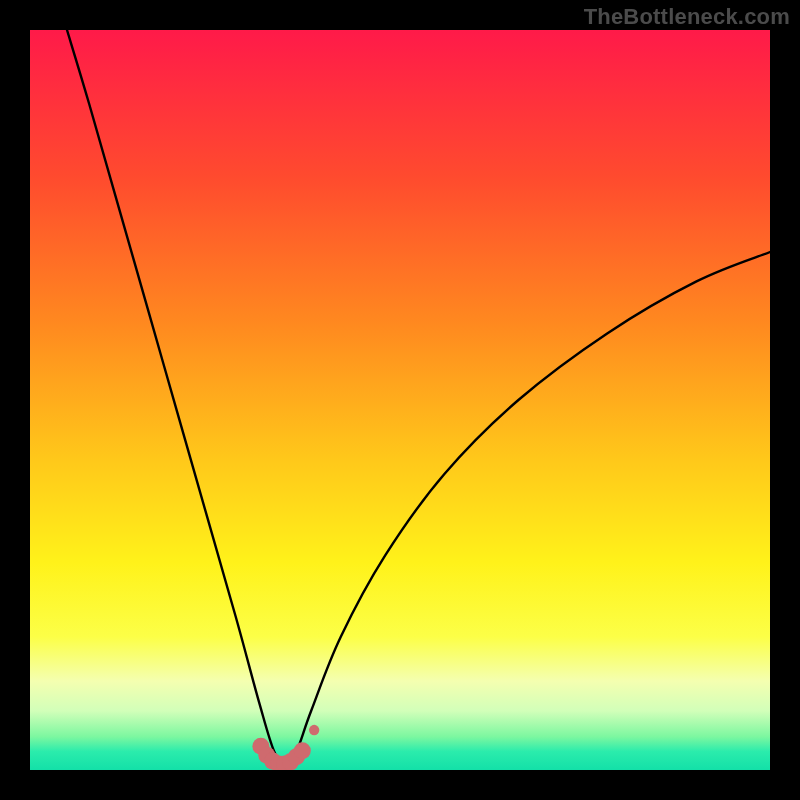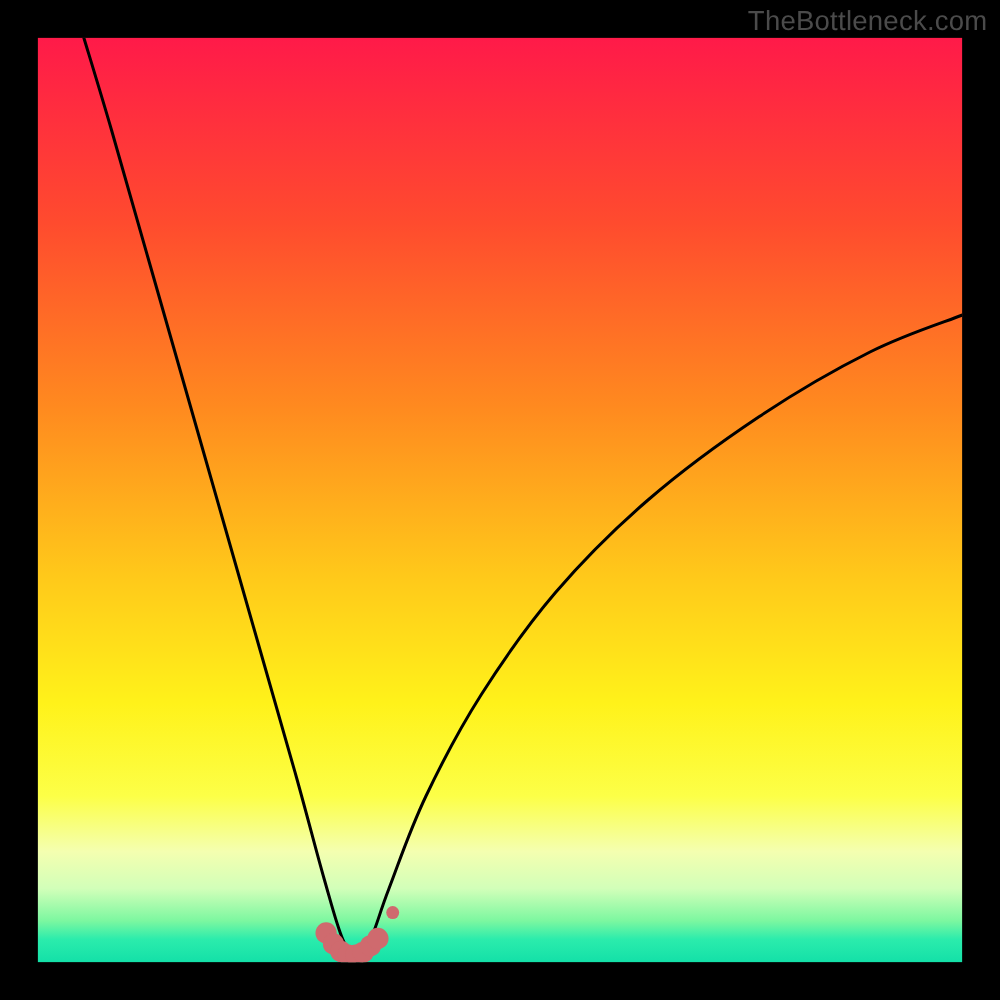--- a/index.html
+++ b/index.html
@@ -26,21 +26,21 @@
     width: 740px;
     height: 740px;
     overflow: hidden;
   }
   .watermark {
     position: absolute;
     top: 4px;
     right: 10px;
     color: #4b4b4b;
     font-size: 22px;
-    font-weight: 400;
+    font-weight: 700;
     letter-spacing: 0.2px;
     font-family: Arial, Helvetica, sans-serif;
   }
   svg {
     display: block;
   }
 </style>
 </head>
 <body>
 

